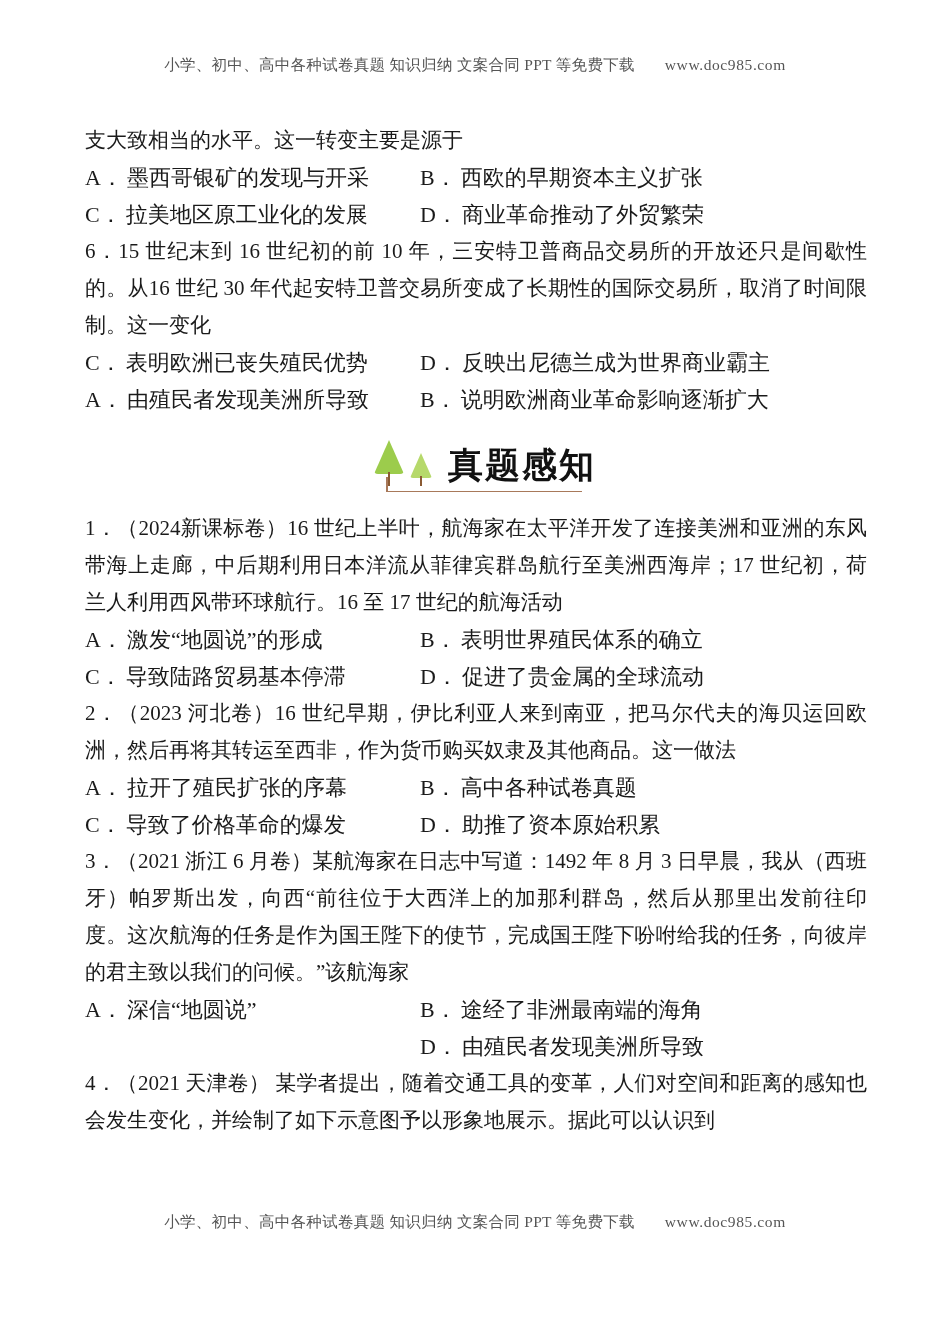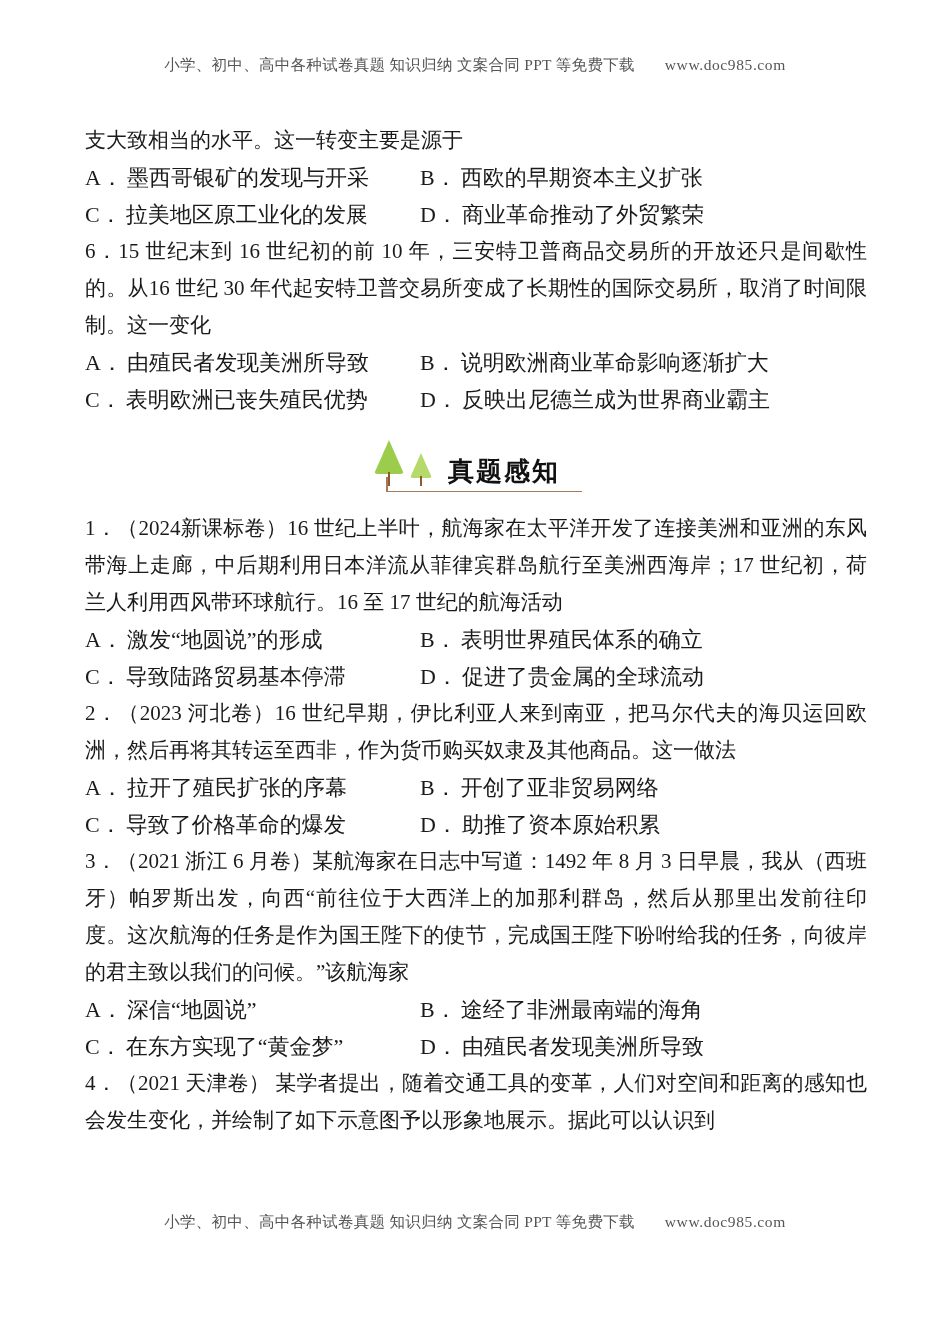--- a/index.html
+++ b/index.html
@@ -134,21 +134,21 @@
     border-radius: 3px;
   }
   .tree-small .trunk { width: 2px; height: 10px; }
 
   .banner-title {
     position: absolute;
     left: 76px;
     bottom: 11px;
     font-family: "DejaVu Sans", "Liberation Sans", sans-serif;
     font-weight: bold;
-    font-size: 26px;
+    font-size: 35px;
     letter-spacing: 2px;
     color: #111111;
     white-space: nowrap;
   }
   .banner-rule {
     position: absolute;
     left: 14px;
     bottom: 8px;
     width: 196px;
     height: 1.5px;
@@ -185,26 +185,26 @@
           <span class="opt opt-d"><span class="opt-letter">D．</span><span>商业革命推动了外贸繁荣</span></span>
           <span class="opt opt-c"><span class="opt-letter">C．</span><span>拉美地区原工业化的发展</span></span>
         </div>
       </div>
     </div>
 
     <div class="qblock">
       <p class="para stem">6．15 世纪末到 16 世纪初的前 10 年，三安特卫普商品交易所的开放还只是间歇性的。从16 世纪 30 年代起安特卫普交易所变成了长期性的国际交易所，取消了时间限制。这一变化</p>
       <div class="opts">
         <div class="opt-row">
+          <span class="opt opt-c"><span class="opt-letter">C．</span><span>表明欧洲已丧失殖民优势</span></span>
+          <span class="opt opt-d"><span class="opt-letter">D．</span><span>反映出尼德兰成为世界商业霸主</span></span>
+        </div>
+        <div class="opt-row">
           <span class="opt opt-a"><span class="opt-letter">A．</span><span>由殖民者发现美洲所导致</span></span>
           <span class="opt opt-b"><span class="opt-letter">B．</span><span>说明欧洲商业革命影响逐渐扩大</span></span>
-        </div>
-        <div class="opt-row">
-          <span class="opt opt-c"><span class="opt-letter">C．</span><span>表明欧洲已丧失殖民优势</span></span>
-          <span class="opt opt-d"><span class="opt-letter">D．</span><span>反映出尼德兰成为世界商业霸主</span></span>
         </div>
       </div>
     </div>
 
     <div class="section-banner">
       <div class="banner-inner">
         <div class="banner-rule"></div>
         <div class="banner-tick"></div>
         <div class="tree tree-big">
           <div class="crown"></div>
@@ -230,38 +230,37 @@
           <span class="opt opt-d"><span class="opt-letter">D．</span><span>促进了贵金属的全球流动</span></span>
         </div>
       </div>
     </div>
 
     <div class="qblock">
       <p class="para stem">2．（2023 河北卷）16 世纪早期，伊比利亚人来到南亚，把马尔代夫的海贝运回欧洲，然后再将其转运至西非，作为货币购买奴隶及其他商品。这一做法</p>
       <div class="opts">
         <div class="opt-row">
           <span class="opt opt-a"><span class="opt-letter">A．</span><span>拉开了殖民扩张的序幕</span></span>
-          <span class="opt opt-b"><span class="opt-letter">B．</span><span>开创了亚非贸易网络</span></span>
+          <span class="opt opt-b"><span class="opt-letter">B．</span><span>高中各种试卷真题</span></span>
         </div>
         <div class="opt-row">
           <span class="opt opt-c"><span class="opt-letter">C．</span><span>导致了价格革命的爆发</span></span>
           <span class="opt opt-d"><span class="opt-letter">D．</span><span>助推了资本原始积累</span></span>
         </div>
       </div>
     </div>
 
     <div class="qblock">
       <p class="para stem">3．（2021 浙江 6 月卷）某航海家在日志中写道：1492 年 8 月 3 日早晨，我从（西班牙）帕罗斯出发，向西“前往位于大西洋上的加那利群岛，然后从那里出发前往印度。这次航海的任务是作为国王陛下的使节，完成国王陛下吩咐给我的任务，向彼岸的君主致以我们的问候。”该航海家</p>
       <div class="opts">
         <div class="opt-row">
           <span class="opt opt-a"><span class="opt-letter">A．</span><span>深信“地圆说”</span></span>
           <span class="opt opt-b"><span class="opt-letter">B．</span><span>途经了非洲最南端的海角</span></span>
         </div>
         <div class="opt-row">
-          <span class="opt opt-c"><span class="opt-letter">C．</span><span>在东方实现了“黄金梦”</span></span>
           <span class="opt opt-d"><span class="opt-letter">D．</span><span>由殖民者发现美洲所导致</span></span>
         </div>
       </div>
     </div>
 
     <div class="qblock">
       <p class="para stem">4．（2021 天津卷） 某学者提出，随着交通工具的变革，人们对空间和距离的感知也会发生变化，并绘制了如下示意图予以形象地展示。据此可以认识到</p>
     </div>
 
   </div>

